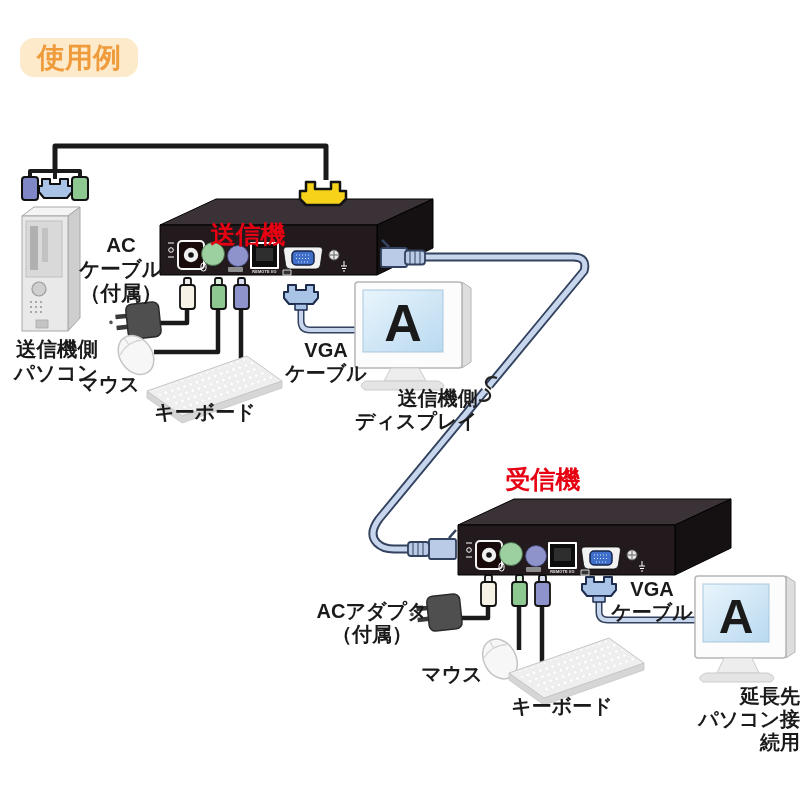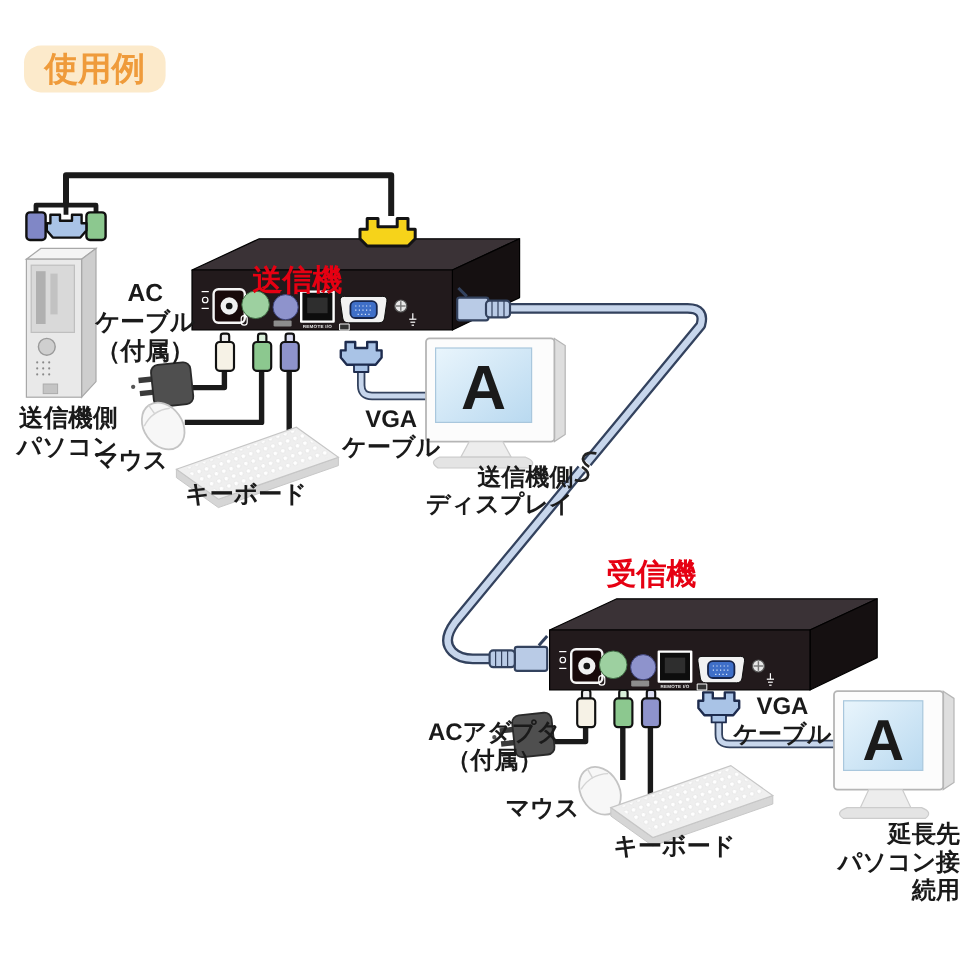--- a/index.html
+++ b/index.html
@@ -246,21 +246,21 @@
 <div class="label leftal" style="left:14px;top:337px;font-size:20.5px;">送信機側
 パソコン</div>
 <div class="label centered" style="left:109px;top:373px;font-size:20px;">マウス</div>
 <div class="label centered" style="left:205px;top:401px;font-size:20px;">キーボード</div>
 <div class="label centered" style="left:326px;top:339px;font-size:20px;">VGA
 ケーブル</div>
 <div class="label leftal" style="left:355px;top:387px;font-size:20px;">送信機側
 ディスプレイ</div>
 
 <div class="label centered red" style="left:543px;top:465px;font-size:25px;">受信機</div>
-<div class="label centered" style="left:372px;top:600px;font-size:20px;margin-left:40px;">ACアダプタ
+<div class="label centered" style="left:372px;top:600px;font-size:20px;">ACアダプタ
 （付属）</div>
 <div class="label centered" style="left:452px;top:663px;font-size:20px;">マウス</div>
 <div class="label centered" style="left:562px;top:695px;font-size:20px;">キーボード</div>
 <div class="label centered" style="left:652px;top:578px;font-size:20px;">VGA
 ケーブル</div>
 <div class="label leftal" style="left:690px;top:685px;font-size:20px;">延長先
 パソコン接続用</div>
 
 </div>
 

